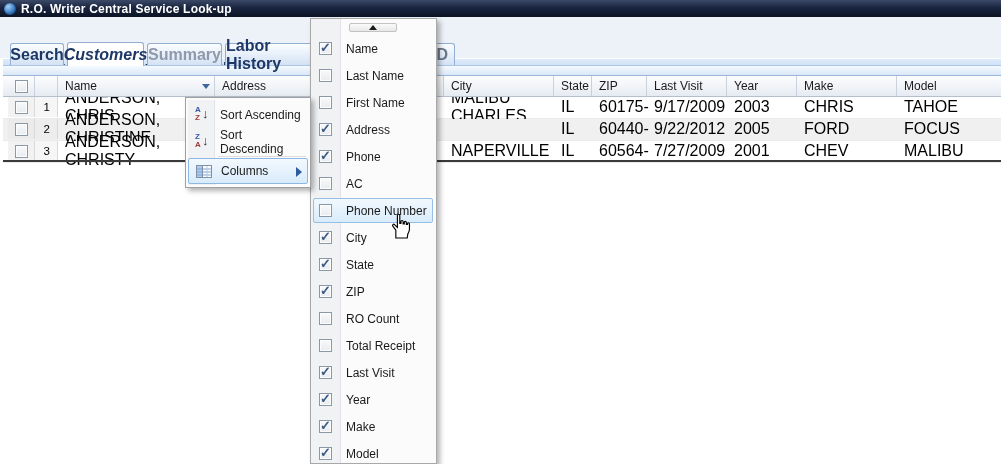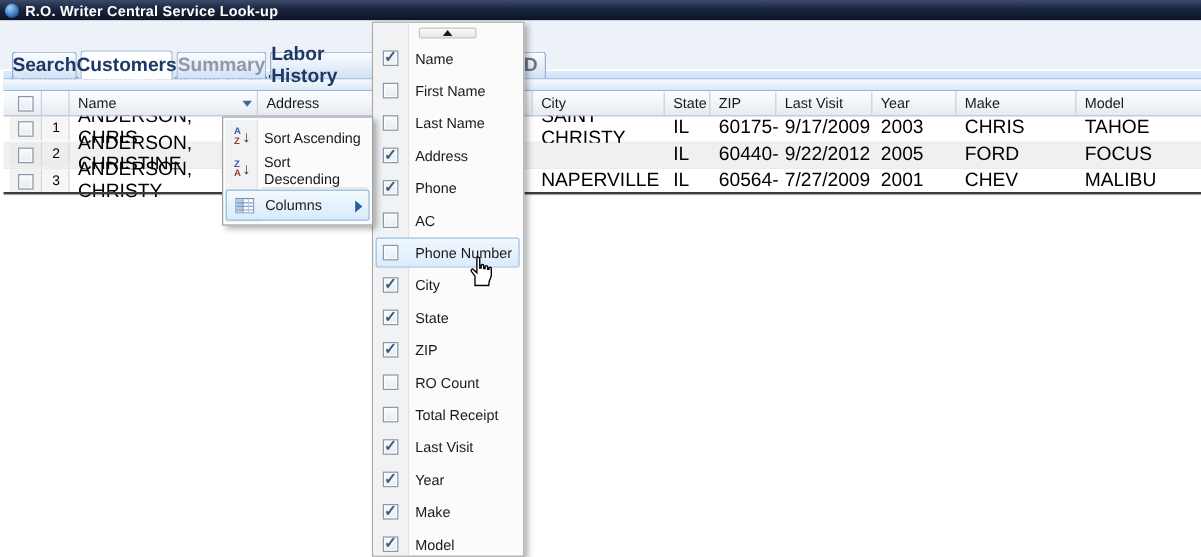--- a/index.html
+++ b/index.html
@@ -167,21 +167,21 @@
 <div class="titlebar">
   <span class="app-icon"></span>
   <span class="title-text">R.O. Writer Central Service Look-up</span>
 </div>
 
 <div class="tabstrip">
   <div class="panel-strip"></div>
   <div class="tab" style="left:10px;width:54px;">
     <span>Search</span>
   </div>
-  <div class="tab active" style="left:67px;width:77px;">
+  <div class="tab active" style="left:67px;width:77px;font-style:italic;">
     <span>Customers</span>
   </div>
   <div class="tab dimmed" style="left:147px;width:75px;">
     <span>Summary</span>
   </div>
   <div class="tab" style="left:225px;width:88px;">
     <span>Labor History</span>
   </div>
   <div class="tab fragment" style="left:398px;width:57px;">
     <span>D</span>
@@ -227,21 +227,21 @@
   </div>
 </div>
 
 <div class="grid-rows">
   <div class="grid-row">
     <div class="cell col-cb">
         <span class="cbx"></span>
       </div>
     <div class="cell col-num">1</div>
     <div class="cell col-name">ANDERSON, CHRIS.</div>
-    <div class="cell col-city">SAINT CHRISTY</div>
+    <div class="cell col-city">MALIBU CHARLES</div>
     <div class="cell col-state">IL</div>
     <div class="cell col-zip">60175-</div>
     <div class="cell col-lv">9/17/2009</div>
     <div class="cell col-year">2003</div>
     <div class="cell col-make">CHRIS</div>
     <div class="cell col-model">TAHOE</div>
   </div>
   <div class="grid-row alt">
     <div class="cell col-cb">
         <span class="cbx"></span>
@@ -317,25 +317,25 @@
   <div class="scroll-up">
     <span class="tri-up"></span>
   </div>
   <div class="sub-items">
     <div class="sub-item">
       <span class="cbx checked"></span>
       <span class="sub-label">Name</span>
     </div>
     <div class="sub-item">
       <span class="cbx"></span>
+      <span class="sub-label">Last Name</span>
+    </div>
+    <div class="sub-item">
+      <span class="cbx"></span>
       <span class="sub-label">First Name</span>
-    </div>
-    <div class="sub-item">
-      <span class="cbx"></span>
-      <span class="sub-label">Last Name</span>
     </div>
     <div class="sub-item">
       <span class="cbx checked"></span>
       <span class="sub-label">Address</span>
     </div>
     <div class="sub-item">
       <span class="cbx checked"></span>
       <span class="sub-label">Phone</span>
     </div>
     <div class="sub-item">

